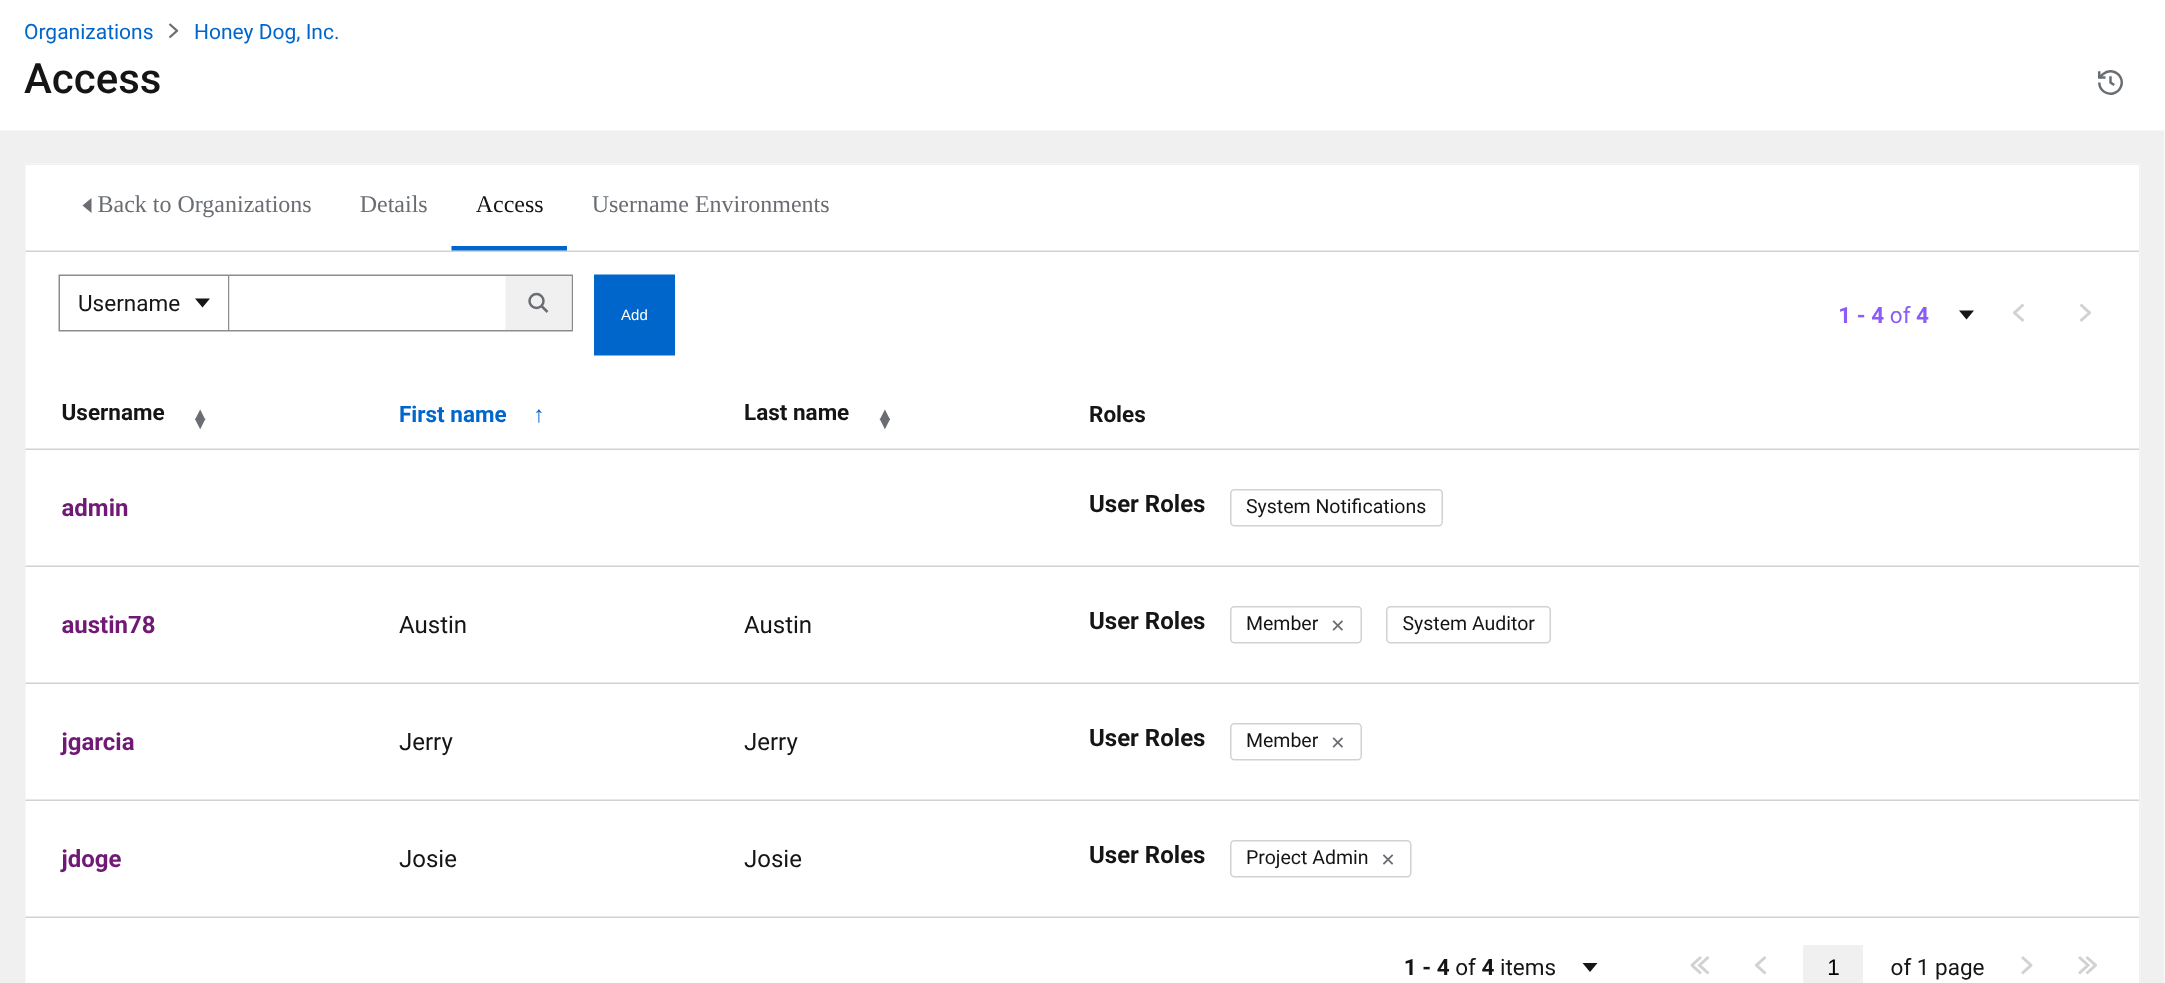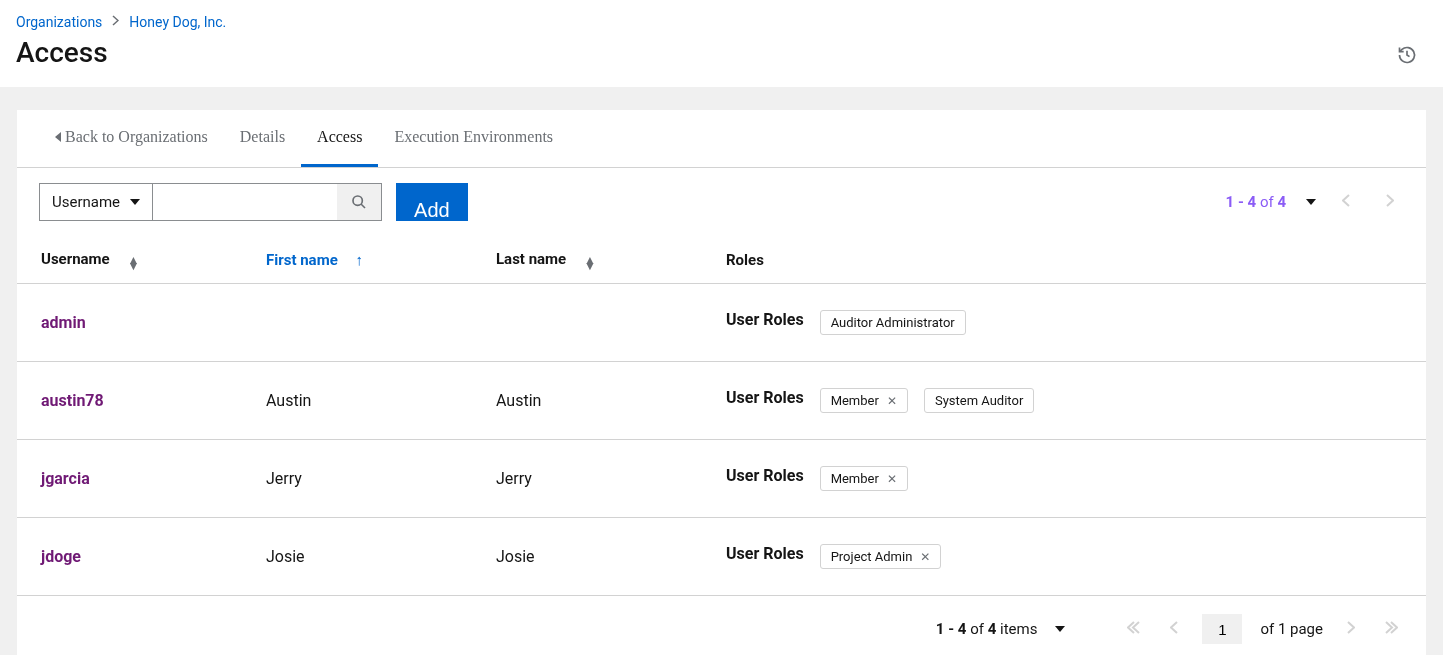--- a/index.html
+++ b/index.html
@@ -79,21 +79,21 @@
   .search-input {
     border: none; outline: none; padding: 0 8px; width: 184px; font-size: 15px;
   }
   .search-btn {
     background: #f0f0f0; border: none; width: 44px;
     display: flex; align-items: center; justify-content: center;
     cursor: pointer; color: #6a6e73;
   }
   .add-btn {
     background: #0066cc; color: #fff; border: none;
-    padding: 16px 18px; font-size: 20px; cursor: pointer; height: 38px;
+    padding: 16px 18px; font-size: 10px; cursor: pointer; height: 54px;
   }
   .toolbar-right { display: flex; align-items: center; gap: 16px; color: #8b5cf6; font-size: 15px; }
   .nav-arrow { color: #d2d2d2; padding: 0 10px; }
   table.data { width: 100%; border-collapse: collapse; }
   thead th {
     text-align: left; font-weight: 700; font-size: 15px;
     padding: 14px 0 14px 24px; color: #151515;
     border-bottom: 1px solid #d2d2d2;
     margin-left: 48px;
   }
@@ -152,21 +152,21 @@
 
 <div class="gray-wrap">
   <div class="panel">
     <div class="tabs">
       <div class="tab">
         <span class="caret-left"></span>
         <span>Back to Organizations</span>
       </div>
       <div class="tab">Details</div>
       <div class="tab active">Access</div>
-      <div class="tab">Execution Environments</div>
+      <div class="tab">Username Environments</div>
     </div>
 
     <div class="toolbar">
       <div class="toolbar-left">
         <div class="filter-group">
           <div class="filter-select">
             <span>Username</span>
             <span class="caret-down"></span>
           </div>
           <input class="search-input" type="text" value="" style="">
@@ -225,21 +225,21 @@
       </thead>
       <tbody id="rows-body">
           <tr>
             <td><span class="link">admin</span></td>
             <td></td>
             <td></td>
             <td>
               <div class="roles-cell">
                 <span class="roles-label">User Roles</span>
                 <span class="chip">
-                  <span>Auditor Administrator</span>
+                  <span>System Notifications</span>
                 </span>
               </div>
             </td>
           </tr>
           <tr>
             <td><span class="link">austin78</span></td>
             <td>Austin</td>
             <td>Austin</td>
             <td>
               <div class="roles-cell">

